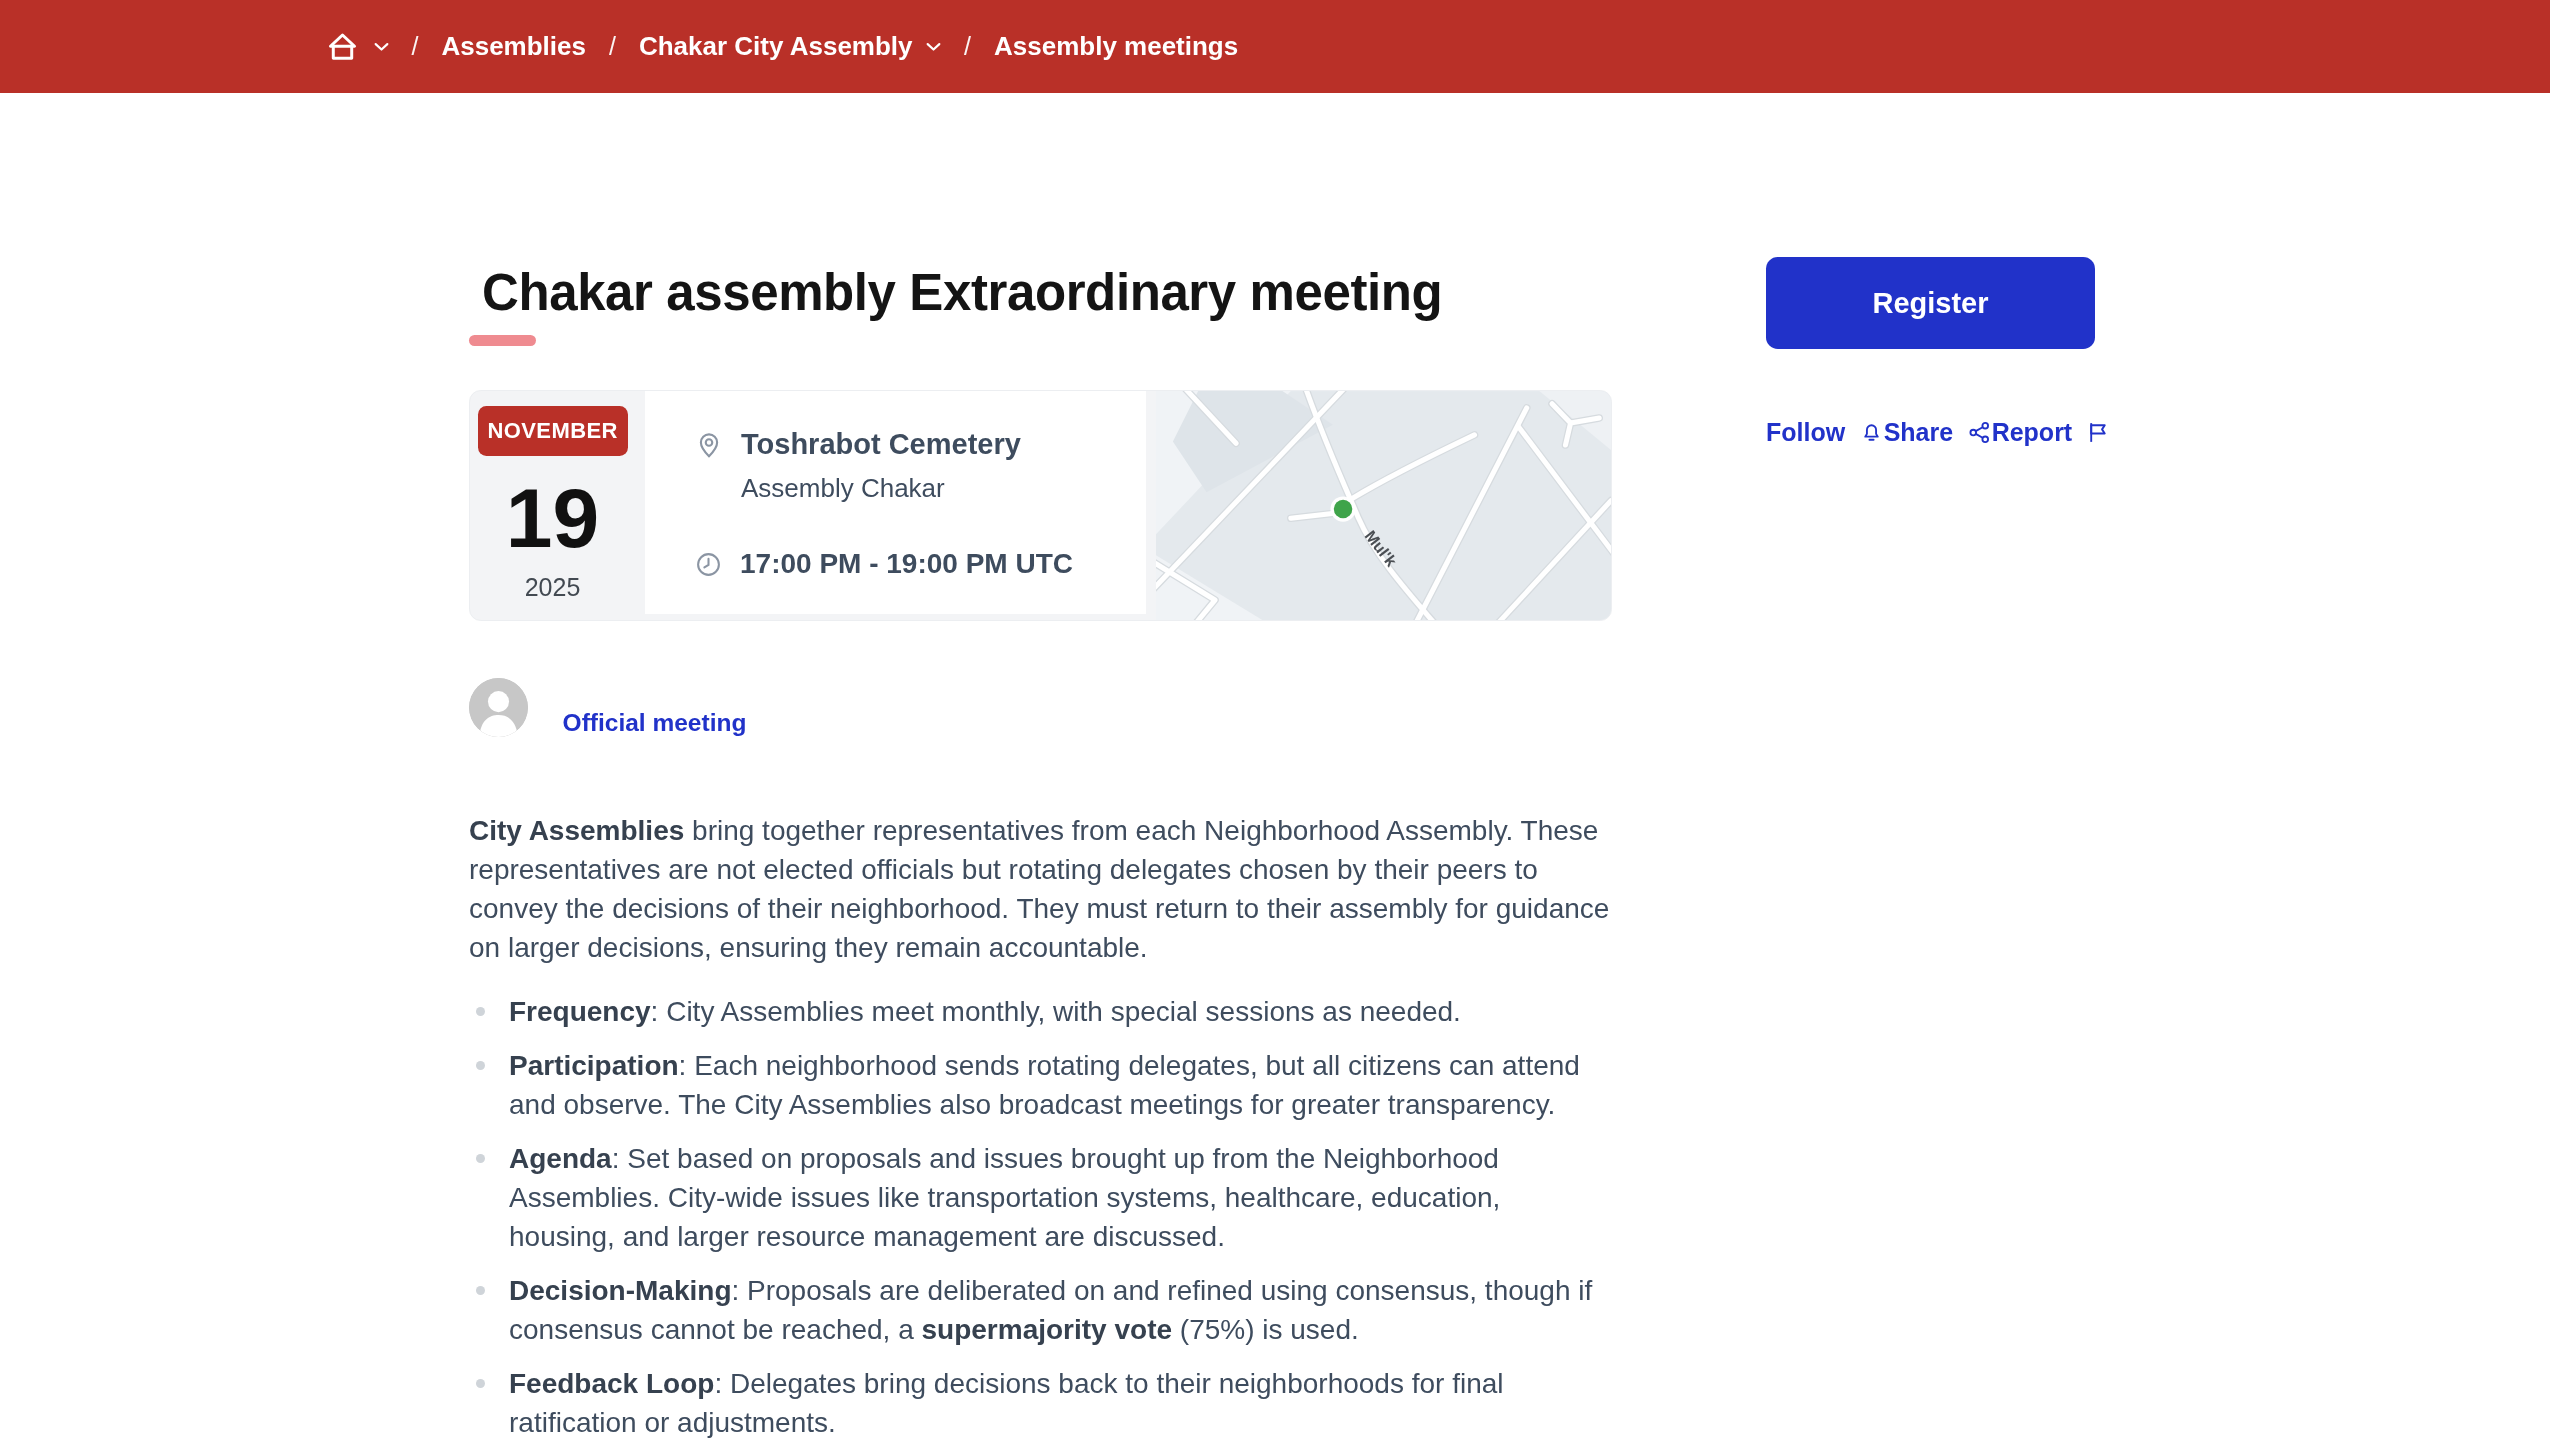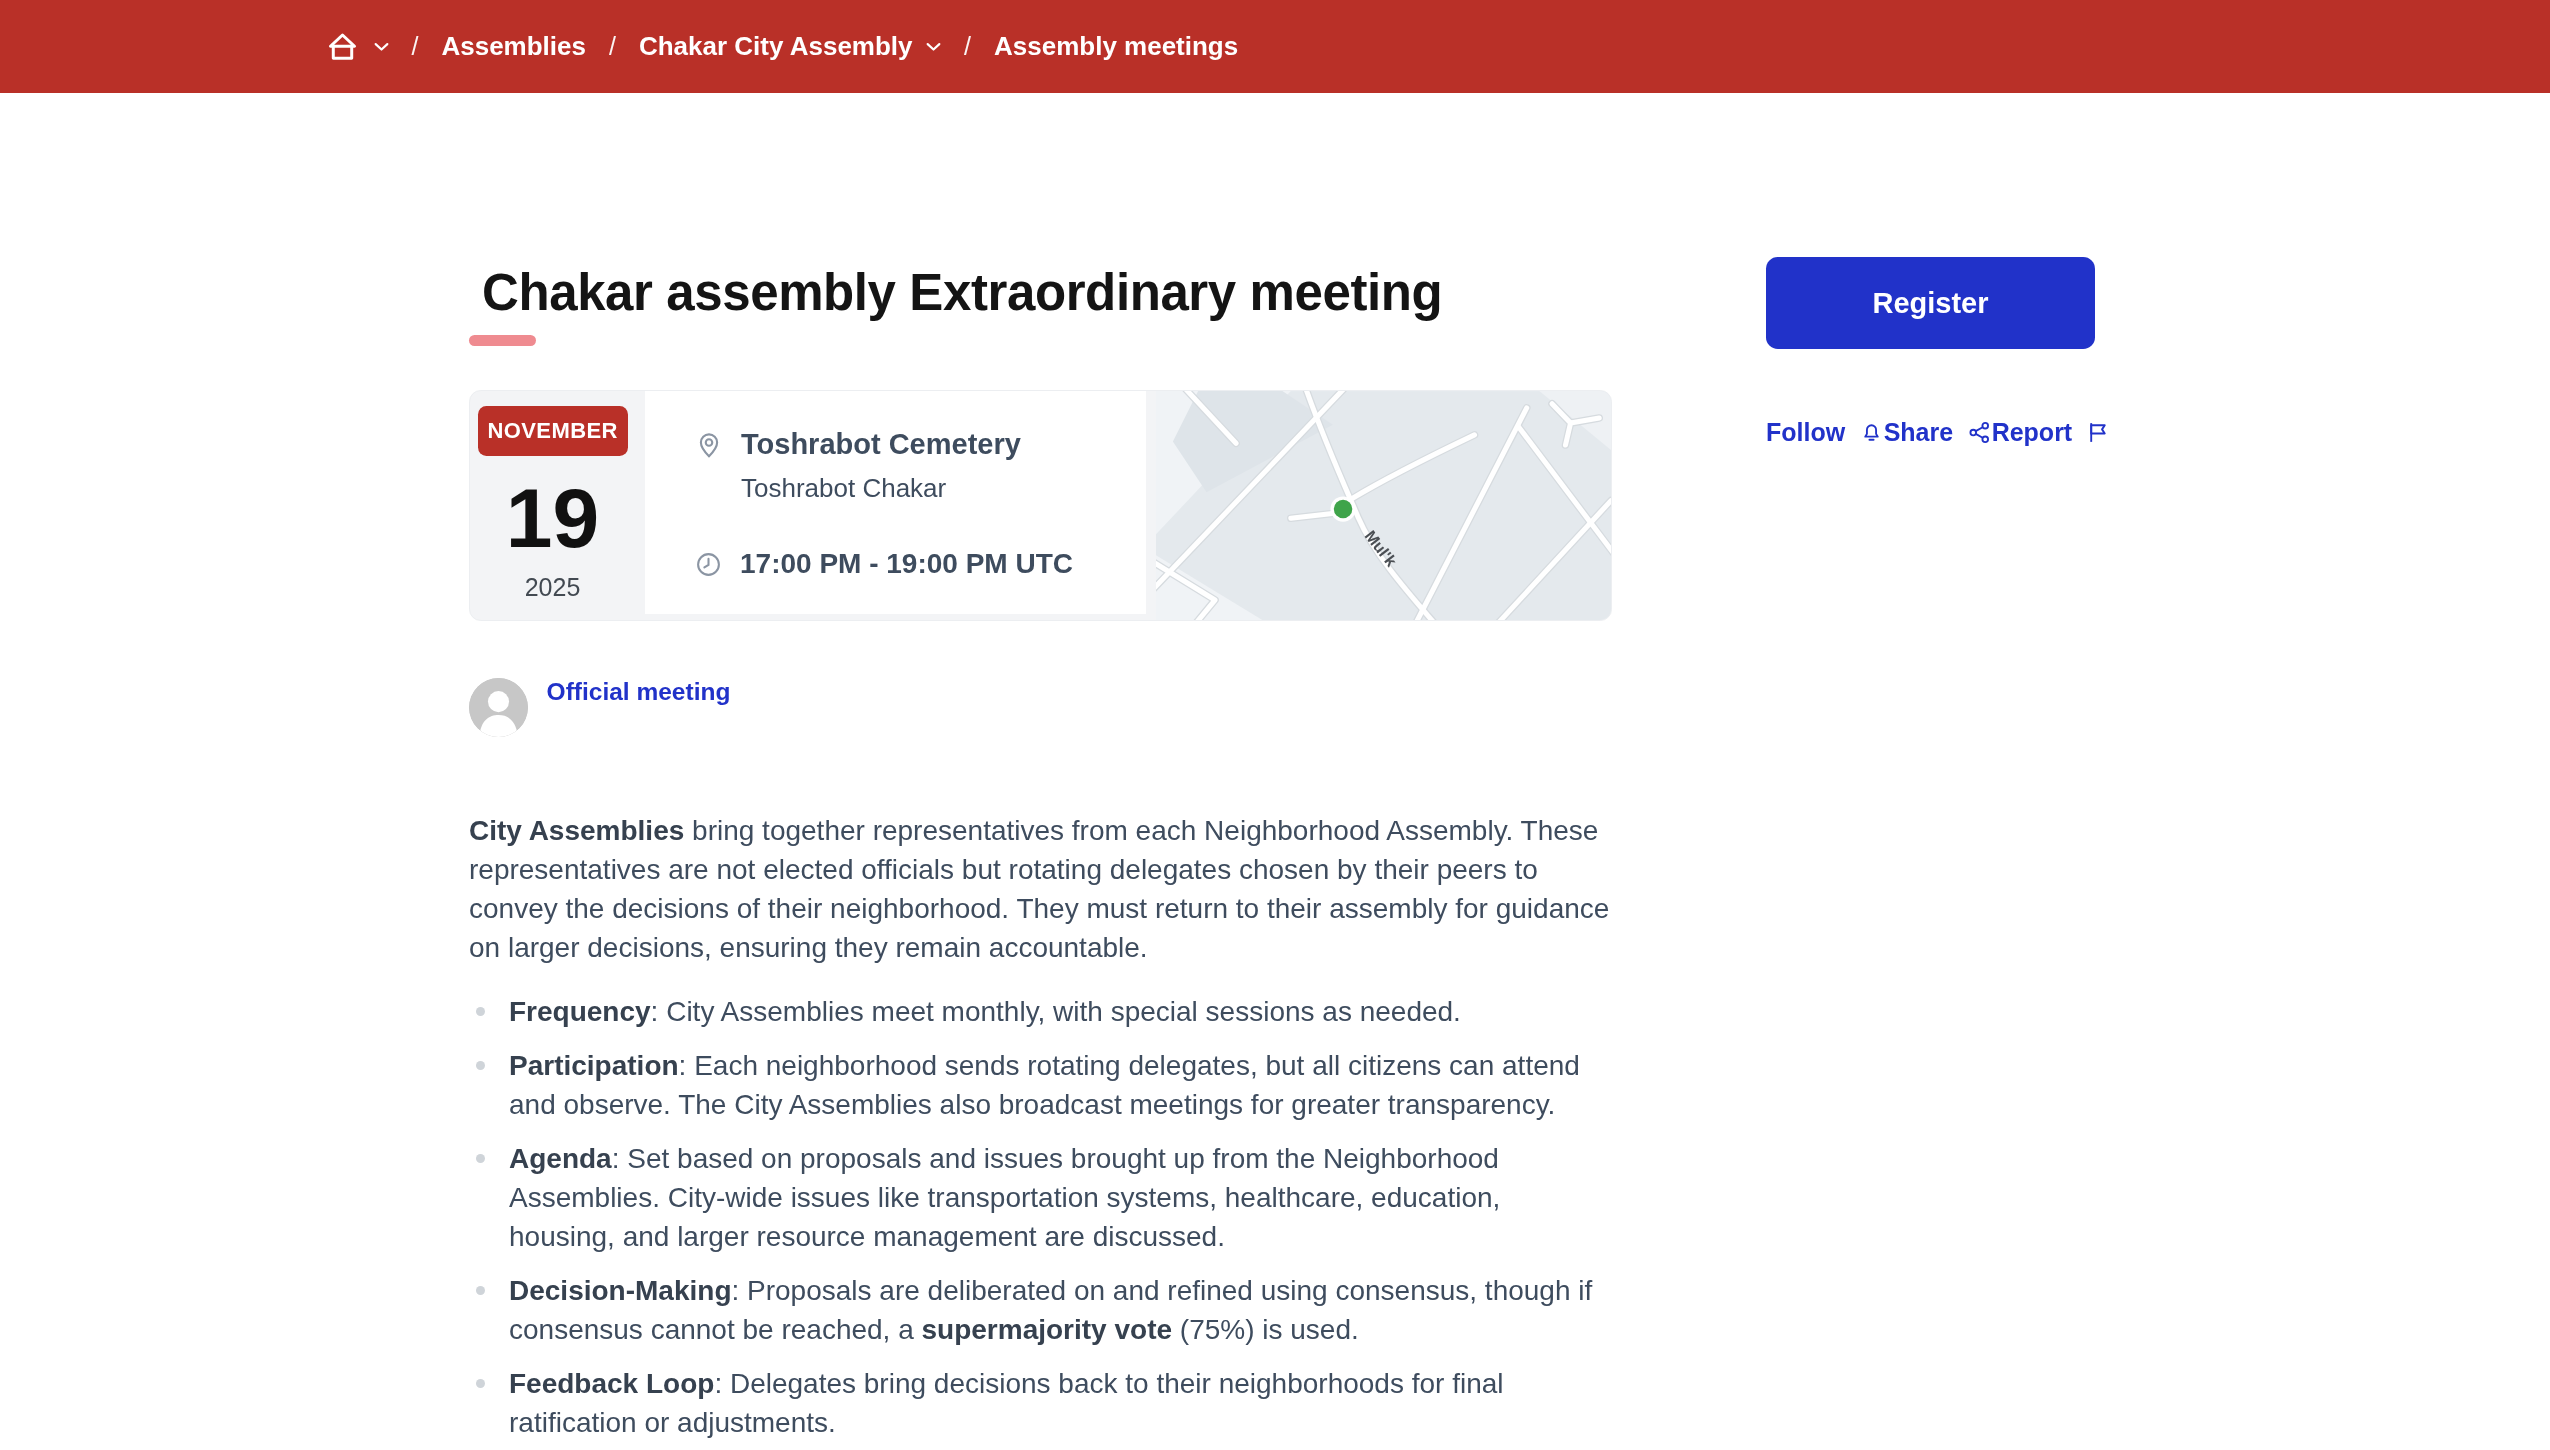--- a/index.html
+++ b/index.html
@@ -39,21 +39,21 @@
   .details{background:#ffffff;height:calc(100% - 8.4px);box-sizing:border-box;padding:37px 17px 0 49px;}
   .loc-row{display:flex;align-items:flex-start;}
   .loc-row .icn{flex:0 0 auto;margin-top:1.7px;}
   .loc-text{margin-left:17px;}
   .loc-name{font-size:29px;font-weight:700;color:#3e4c5e;}
   .loc-addr{font-size:26px;color:#3e4c5e;margin-top:11.8px;}
   .time-row{display:flex;align-items:center;margin-top:44px;}
   .time-row .time-label{margin-left:17px;font-size:28px;font-weight:700;color:#3e4c5e;}
   .map-wrap{height:231px;}
   
-  .author{display:flex;align-items:flex-start;margin-top:57px;}
+  .author{display:flex;align-items:flex-end;margin-top:57px;gap:16px;}
   .avatar{width:59px;height:59px;border-radius:50%;background:#c7c7c7;overflow:hidden;flex:0 0 auto;}
   .author-label{margin-left:18.6px;font-size:24.5px;font-weight:700;color:#2132c9;cursor:pointer;text-decoration:none;}
   
   .desc{margin:74px 0 0 0;font-size:28px;line-height:39px;color:#3e4c5e;}
   .lead{font-weight:700;color:#36414f;}
   ul.points{list-style:none;margin:25px 0 0 0;padding:0;}
   ul.points li{position:relative;padding-left:40px;font-size:28px;line-height:39px;margin-top:15px;color:#3e4c5e;}
   ul.points li .bullet{position:absolute;left:6.7px;top:14.3px;width:9.3px;height:9.3px;border-radius:50%;background:#cfd4d9;}
   
   .register{
@@ -115,21 +115,21 @@
       <div class="details">
         <div class="loc-row">
           <span class="icn">
             <svg width="30" height="30" viewBox="0 0 24 24" fill="none" stroke="#8b95a3" stroke-width="1.7">
               <path d="M18.5 10c0 4.4-6.5 11-6.5 11S5.5 14.4 5.5 10a6.5 6.5 0 1 1 13 0z"></path>
               <circle cx="12" cy="10" r="2.6"></circle>
             </svg>
           </span>
           <div class="loc-text">
             <div class="loc-name">Toshrabot Cemetery</div>
-            <div class="loc-addr">Toshrabot Chakar</div>
+            <div class="loc-addr">Assembly Chakar</div>
           </div>
         </div>
         <div class="time-row">
           <span class="icn">
             <svg width="29" height="29" viewBox="0 0 24 24" fill="none" stroke="#8b95a3" stroke-width="1.7" stroke-linecap="round">
               <circle cx="12" cy="12" r="8.6"></circle>
               <path d="M12 7.2v5.1l-3.4 2.1"></path>
             </svg>
           </span>
           <span class="time-label">17:00 PM - 19:00 PM UTC</span>

